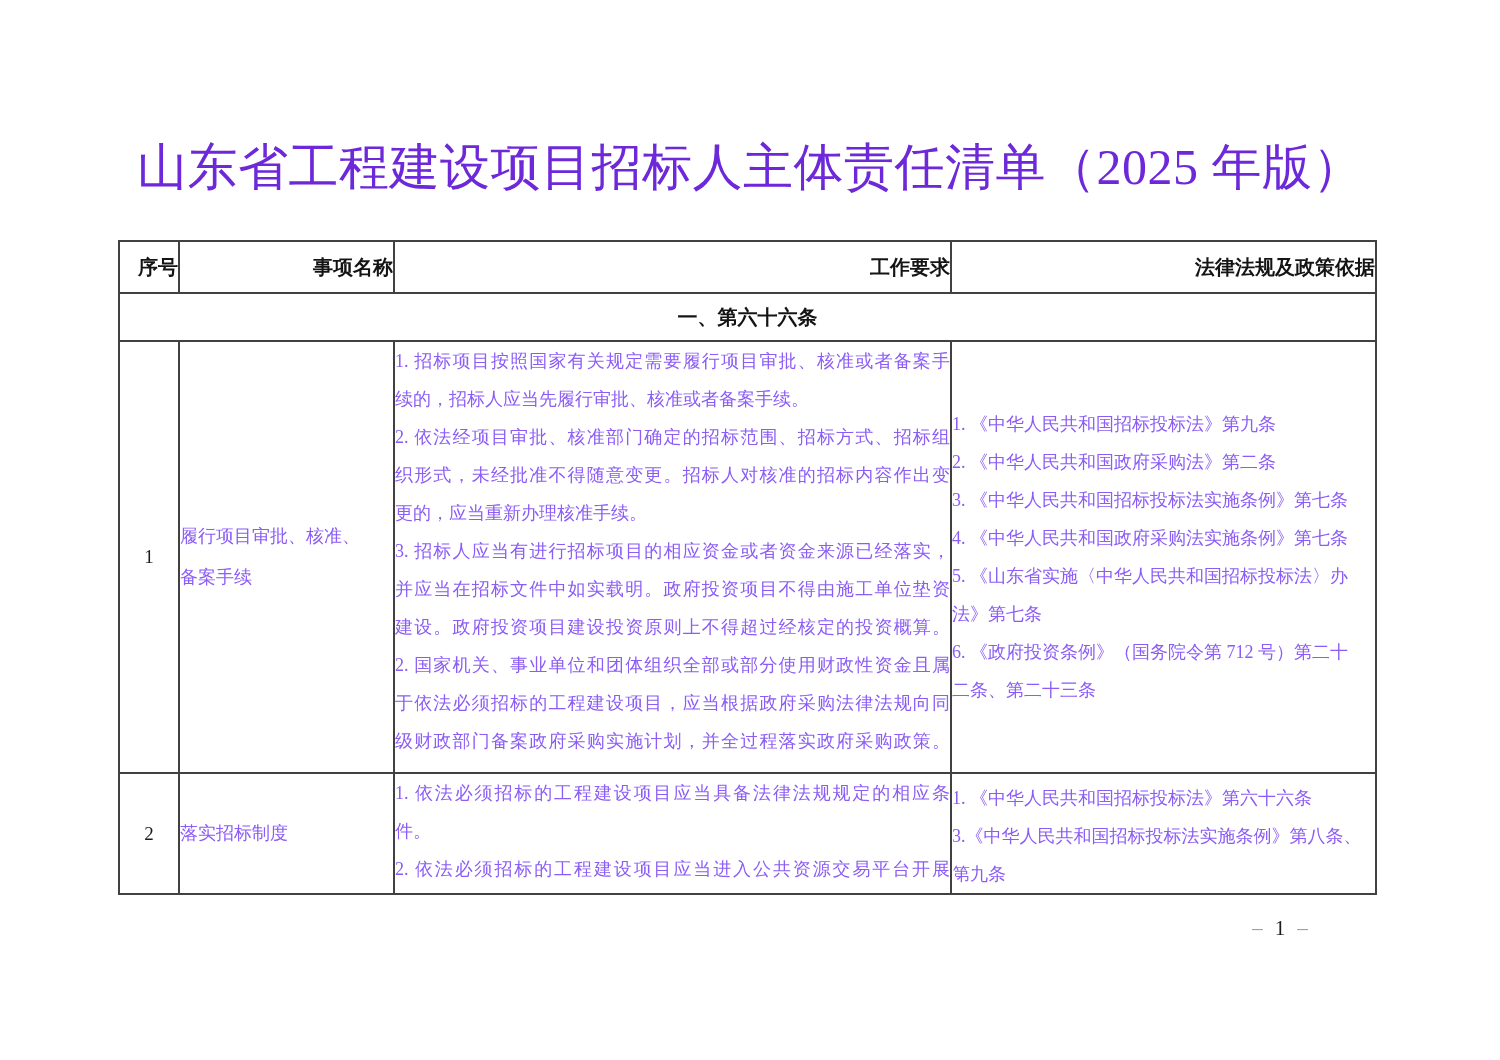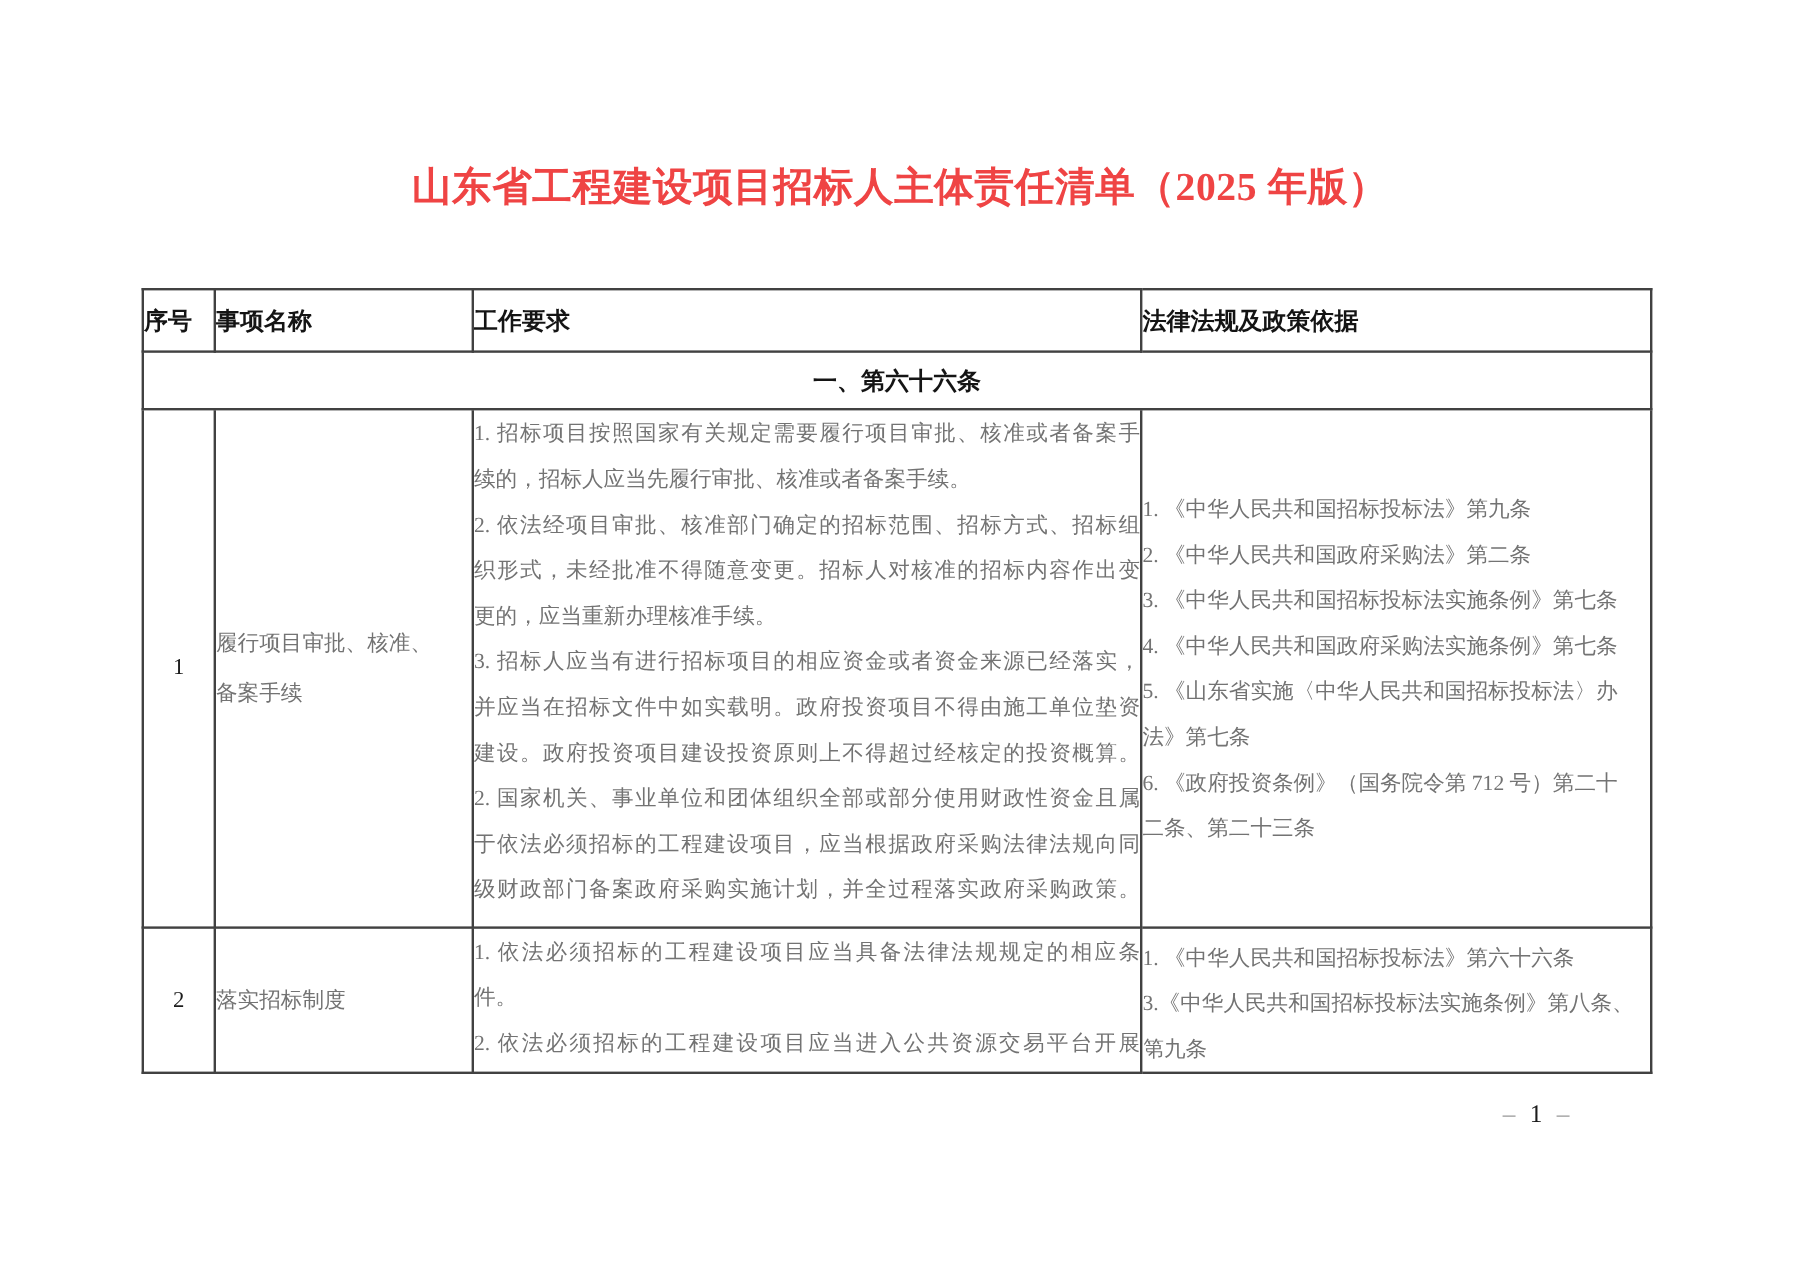--- a/index.html
+++ b/index.html
@@ -14,23 +14,23 @@
     font-family: "Liberation Serif", serif;
     color: #1c1c1c;
     overflow: hidden;
   }
   .title {
     position: absolute;
     top: 134px;
     left: 0;
     width: 100%;
     text-align: center;
-    font-size: 33px;
-    font-weight: bold;
-    color: #ef4444;
+    font-size: 50px;
+    font-weight: normal;
+    color: #6d28d9;
     letter-spacing: 0.5px;
     white-space: nowrap;
   }
   table.doc-table {
     position: absolute;
     left: 118px;
     top: 240px;
     width: 1257px;
     border-collapse: collapse;
     table-layout: fixed;
@@ -39,21 +39,21 @@
     border: 2px solid #414141;
     box-sizing: border-box;
     padding: 0;
     overflow: hidden;
   }
   .doc-table th {
     font-family: "Liberation Sans", sans-serif;
     font-weight: bold;
     font-size: 20px;
     color: #141414;
-    text-align: left;
+    text-align: right;
     vertical-align: middle;
   }
   tr.r-head  { height: 52px; }
   tr.r-sec   { height: 48px; }
   tr.r-one   { height: 432px; }
   tr.r-two   { height: 121px; }
   .section-cell {
     font-family: "Liberation Sans", sans-serif;
     font-weight: bold;
     font-size: 20px;
@@ -85,21 +85,21 @@
     padding: 0 3px 0 8px;
   }
   .cell-legal.v-mid { vertical-align: middle; }
   .cell-legal.v-top { vertical-align: top; padding-top: 5px; border-radius: 29px; }
   .ln {
     height: 38px;
     line-height: 38px;
     font-size: 18px;
     overflow: hidden;
     text-align: left;
-    color: #737373;
+    color: #8b5cf6;
   }
   .ln.jf {
     text-align: justify;
     text-align-last: justify;
   }
   .page-num {
     position: absolute;
     top: 916px;
     left: 1180px;
     width: 200px;

